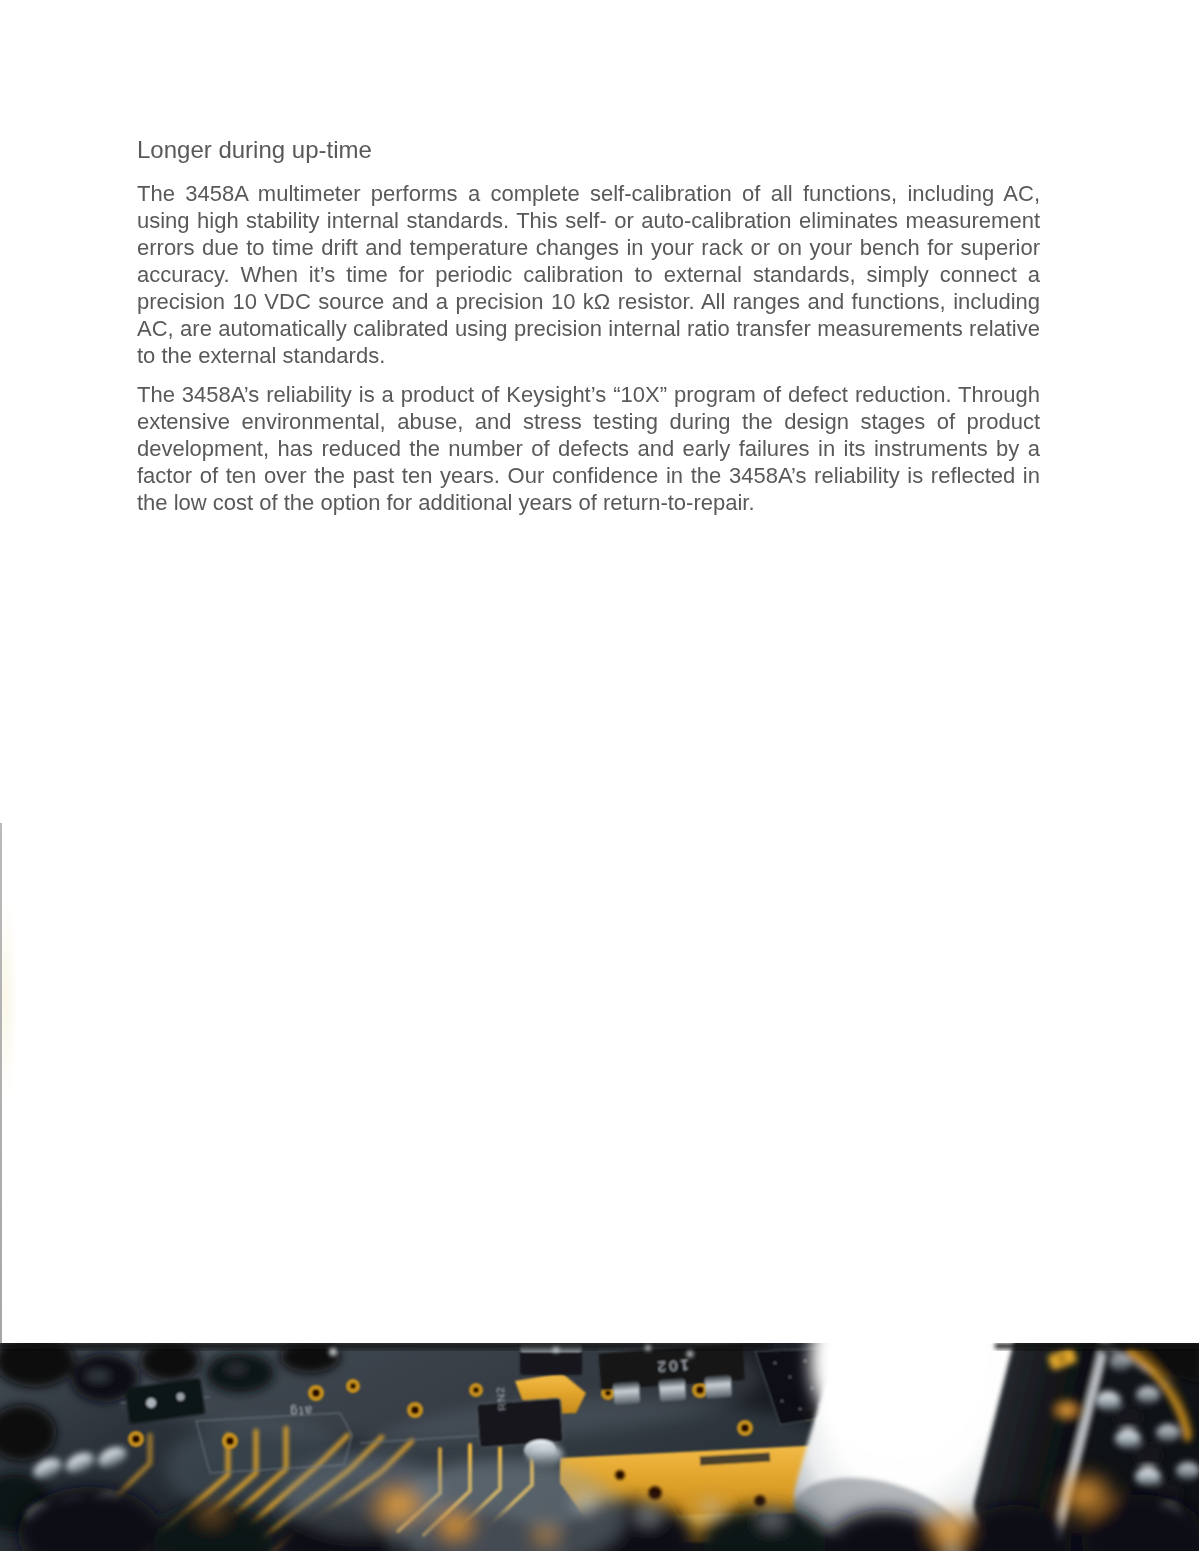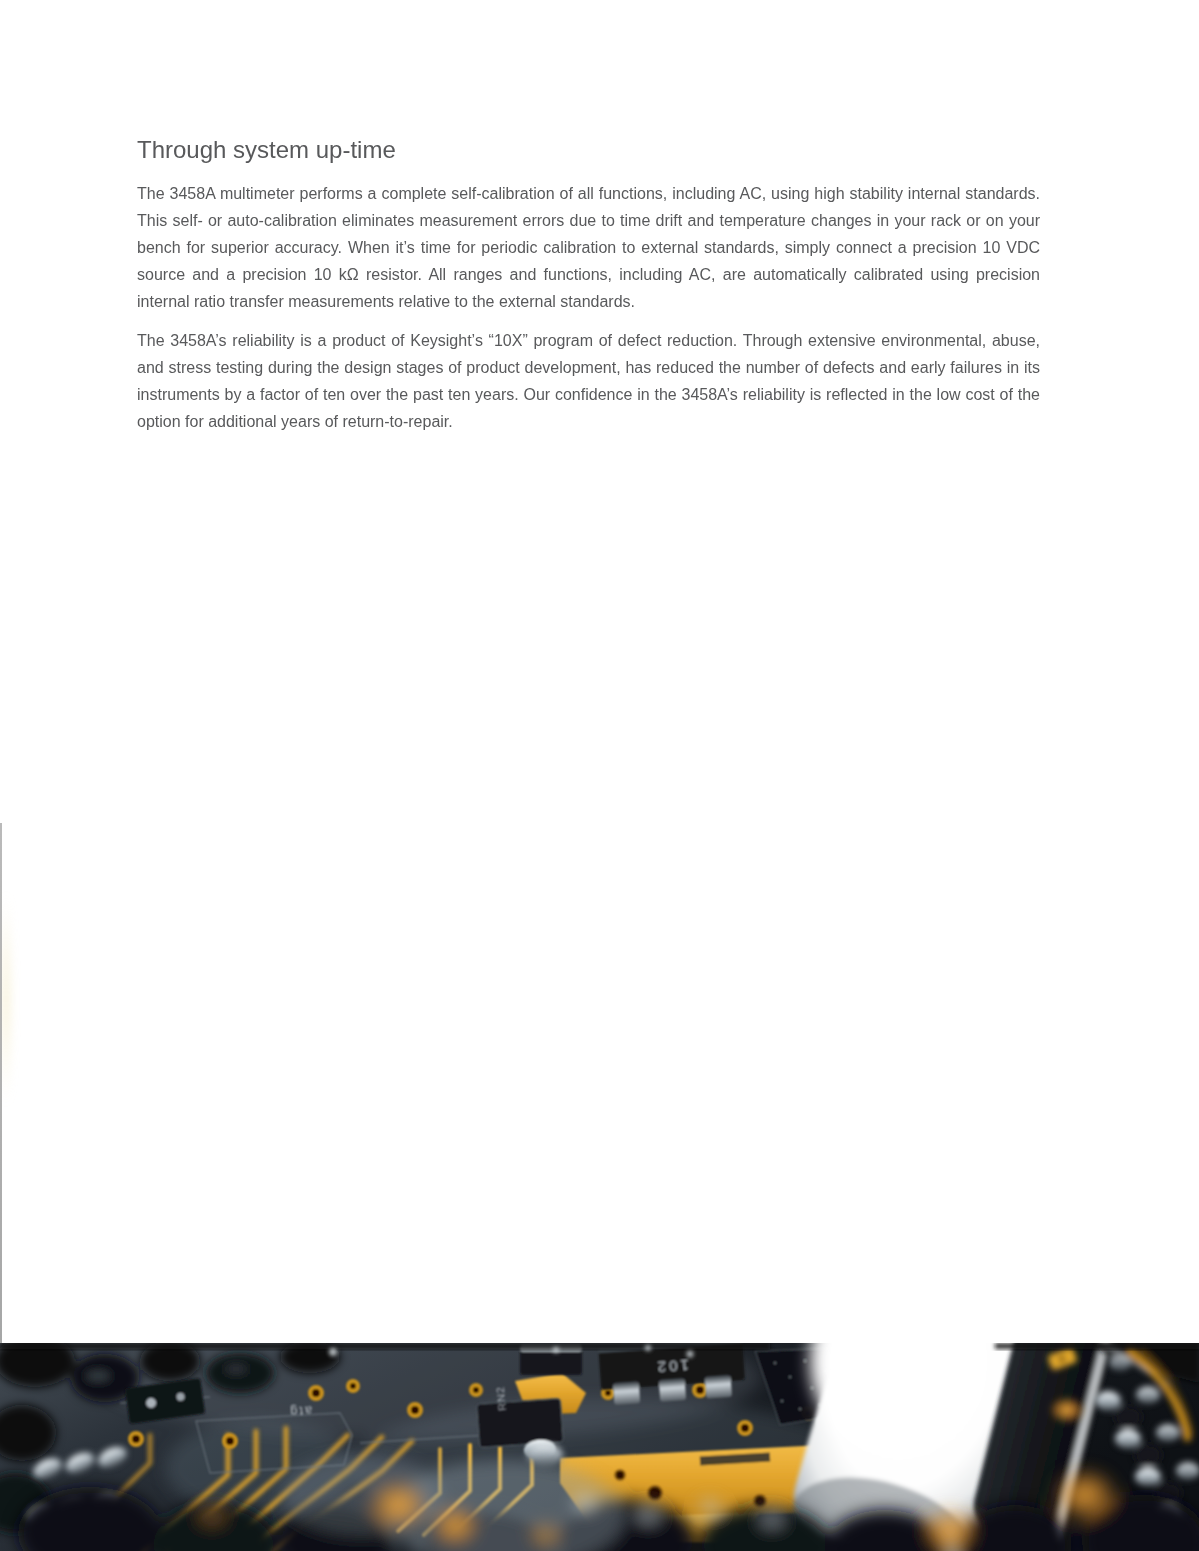--- a/index.html
+++ b/index.html
@@ -18,21 +18,21 @@
   .article{
     position:absolute;left:137px;top:136px;width:911px;
   }
   .heading{
     margin:0 0 16px 0;
     font-size:24px;line-height:28px;font-weight:400;
     color:var(--text);letter-spacing:0;
   }
   .para{
     margin:0 8px 12px 0;
-    font-size:16px;line-height:27px;font-weight:400;
+    font-size:22px;line-height:27px;font-weight:400;
     color:var(--text);text-align:justify;
   }
   .figure{
     position:absolute;left:0;top:823px;width:1199px;height:728px;margin:0;
   }
   .figure-edge{
     position:absolute;left:0;top:0;width:2px;height:521px;
     background:linear-gradient(180deg,#a9a9a9 0%,#9b9b9b 60%,#8f9090 100%);
     opacity:.8;
   }
@@ -48,21 +48,21 @@
   .tr-hi{stroke:var(--pcb-gold-bright);}
   .silk{
     font-family:"Liberation Sans","DejaVu Sans",sans-serif;
     fill:#c9d0d6;
   }
 </style>
 </head>
 <body>
 
 <section class="article">
-  <h1 class="heading">Through system up-time</h1>
+  <h1 class="heading">Longer during up-time</h1>
   <p class="para">The 3458A multimeter performs a complete self-calibration of all functions, including AC, using high stability internal standards. This self- or auto-calibration eliminates measurement errors due to time drift and temperature changes in your rack or on your bench for superior accuracy. When it’s time for periodic calibration to external standards, simply connect a precision 10 VDC source and a precision 10 kΩ resistor. All ranges and functions, including AC, are automatically calibrated using precision internal ratio transfer measurements relative to the external standards.</p>
   <p class="para">The 3458A’s reliability is a product of Keysight’s “10X” program of defect reduction. Through extensive environmental, abuse, and stress testing during the design stages of product development, has reduced the number of defects and early failures in its instruments by a factor of ten over the past ten years. Our confidence in the 3458A’s reliability is reflected in the low cost of the option for additional years of return-to-repair.</p>
 </section>
 
 <figure class="figure" role="img" aria-label="Macro photograph of a printed circuit board with gold traces, dark components and a bright overexposed capacitor">
   <div class="figure-smudge"></div>
   <div class="figure-edge"></div>
 
   <svg class="scene" viewBox="0 0 1199 208" preserveAspectRatio="none" aria-hidden="true">
     <defs>

